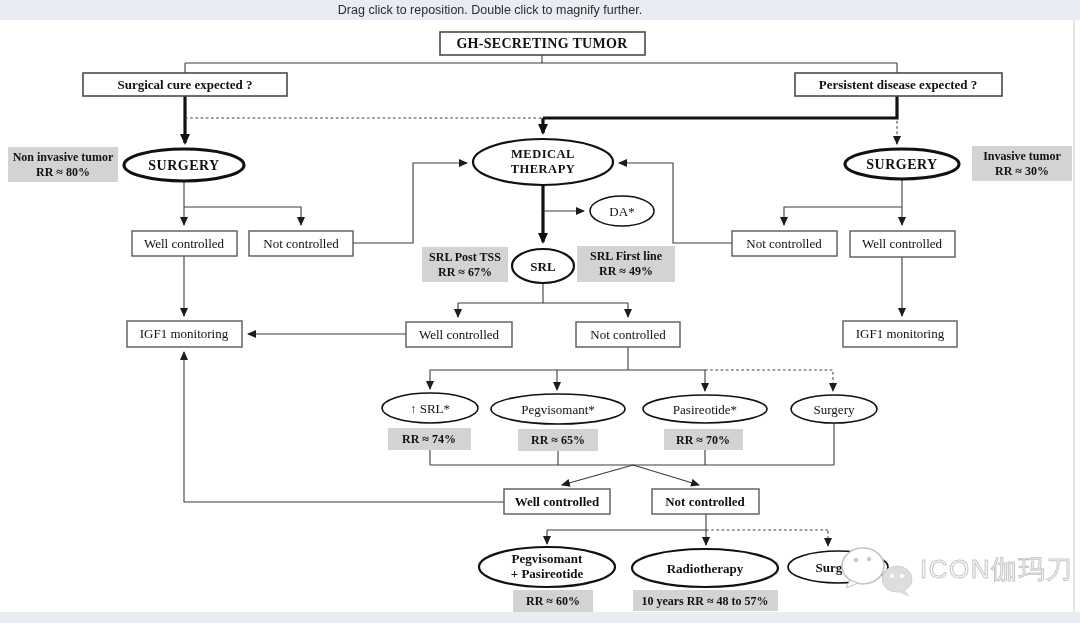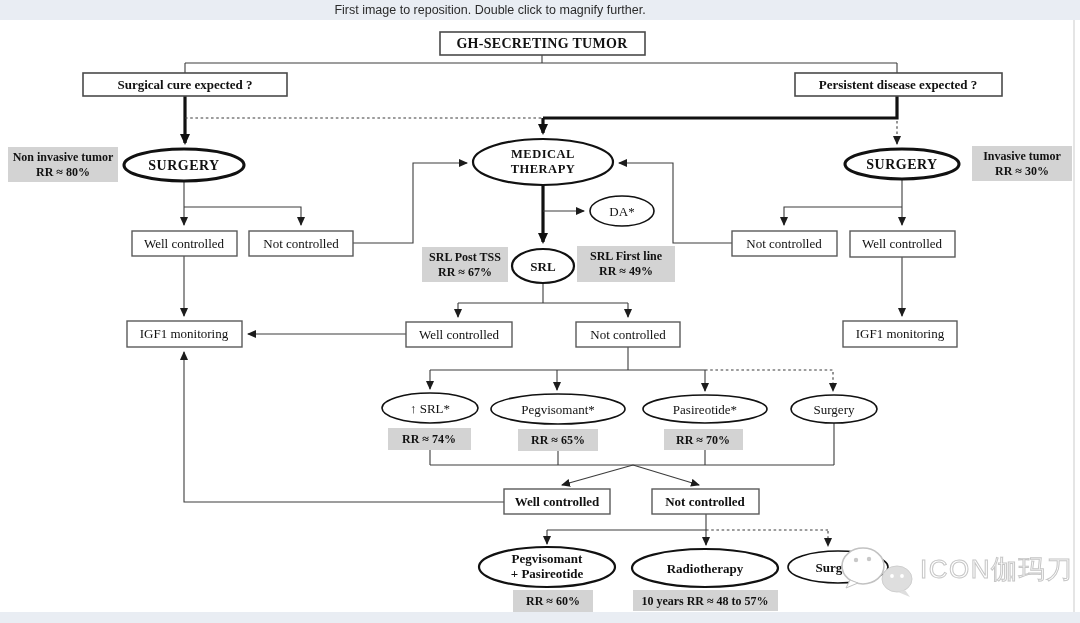--- a/index.html
+++ b/index.html
@@ -29,21 +29,21 @@
   .tm{font-size:12.5px;font-weight:bold;letter-spacing:.5px;}
   .tn{font-size:12px;font-weight:bold;}
   .twm{font-family:"Liberation Sans",sans-serif;font-size:26px;fill:#ffffff;
        stroke:#c6c6c6;stroke-width:1;letter-spacing:1.5px;text-anchor:start;}
 </style>
 </head>
 <body>
 
 <div class="stage">
   <div class="topbar">
-    <span>First image to reposition. Double click to magnify further.</span>
+    <span>Drag click to reposition. Double click to magnify further.</span>
   </div>
 
   <svg width="1080" height="592" viewBox="0 20 1080 592">
     <defs>
       <marker id="arr" markerUnits="userSpaceOnUse" markerWidth="10" markerHeight="10" refX="8" refY="4" orient="auto">
           <path d="M0,0 L9,4 L0,8 Z" fill="#1c1c1c"></path>
         </marker>
       <marker id="arrB" markerUnits="userSpaceOnUse" markerWidth="13" markerHeight="12" refX="9" refY="5" orient="auto">
           <path d="M0,0 L11,5 L0,10 Z" fill="#111"></path>
         </marker>

